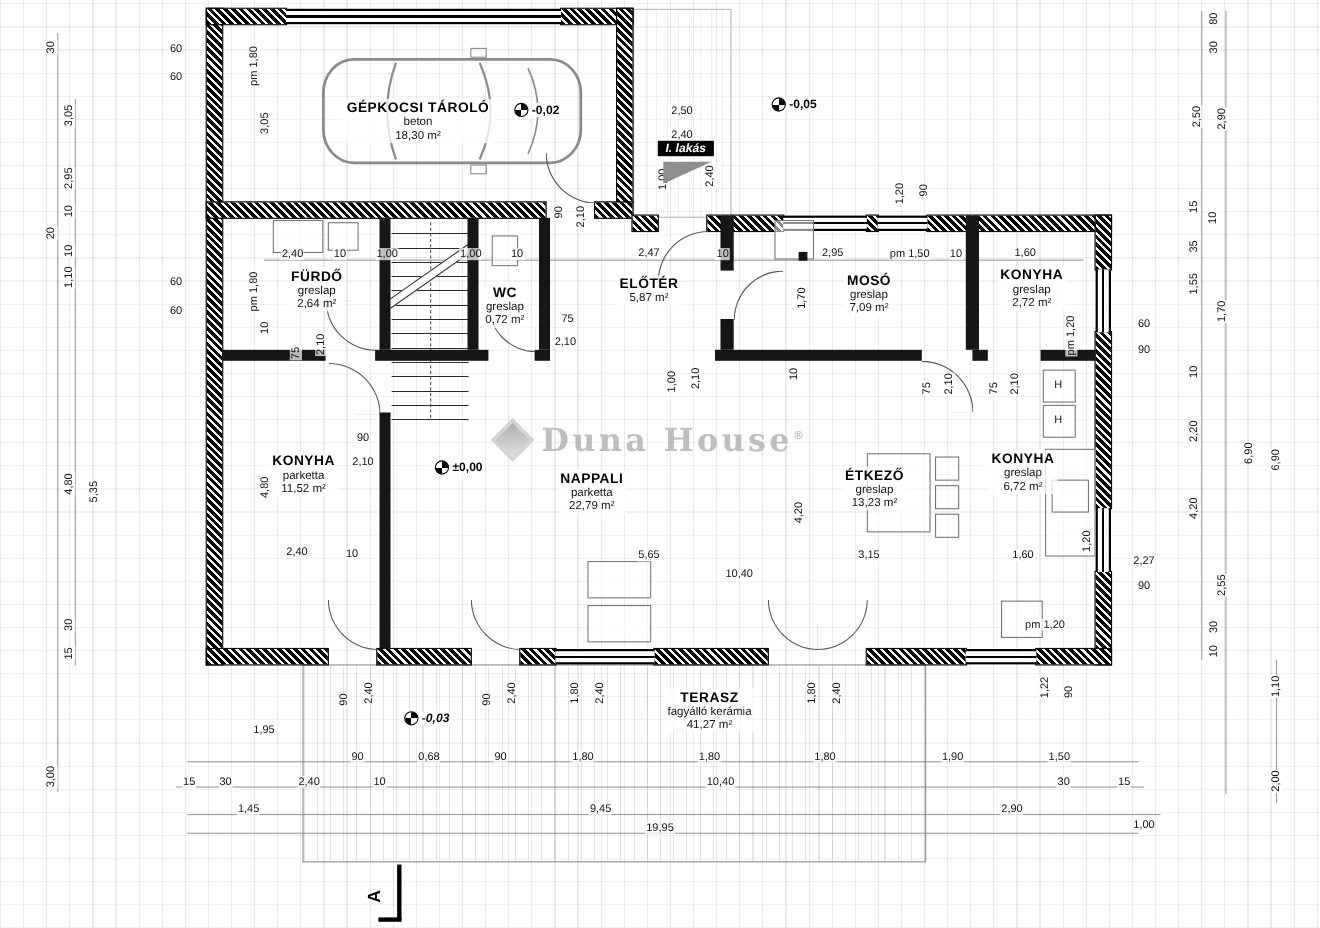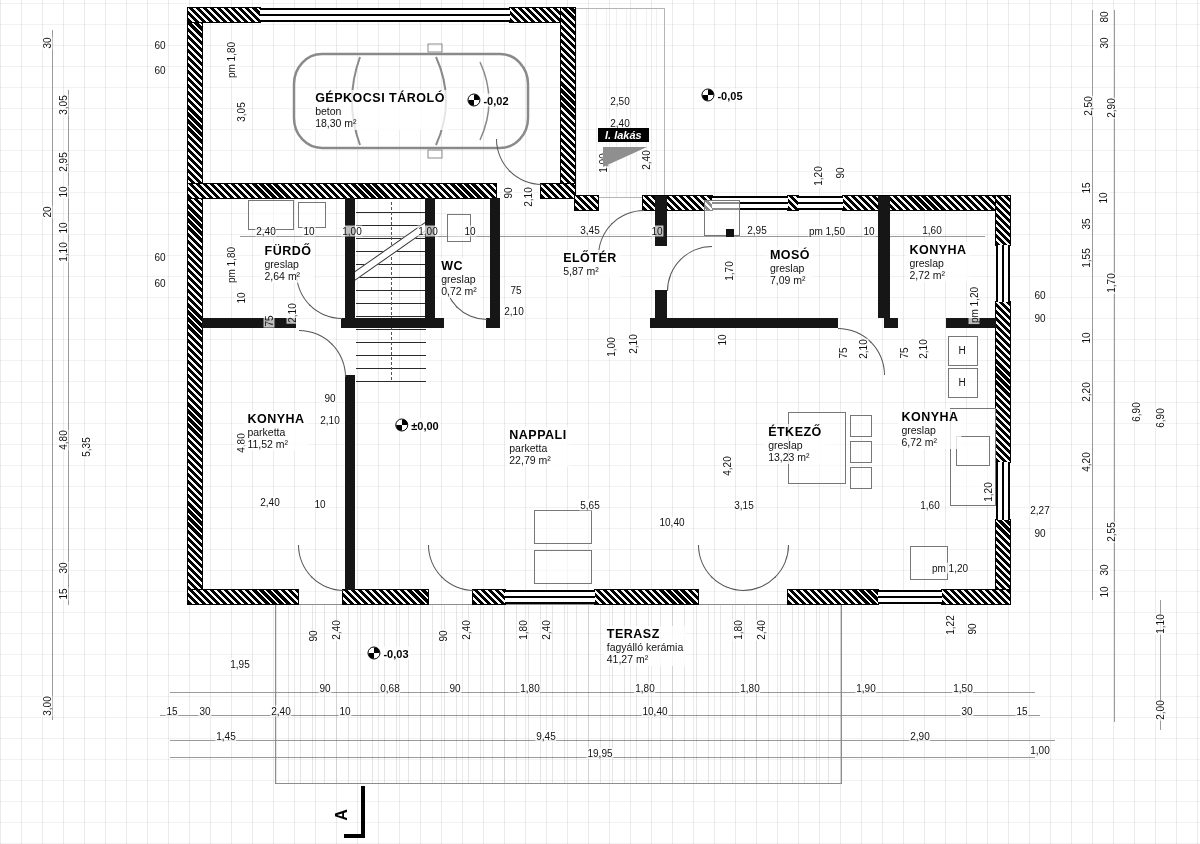--- a/index.html
+++ b/index.html
@@ -28,21 +28,21 @@
   .porch{position:absolute;left:575px;top:8px;width:88px;height:188px;border:1px solid #b5b5b5;
         background:repeating-linear-gradient(90deg,rgba(0,0,0,.06) 0 1px,transparent 1px 10px);}
   .stairs{position:absolute;left:356px;top:200px;width:70px;height:186px;
         background:repeating-linear-gradient(to bottom,transparent 0 12px,#2a2a2a 12px 13px);}
   .stairs::after{content:'';position:absolute;left:50%;top:2px;bottom:6px;border-left:1px dashed #555;}
   .brk{position:absolute;left:344px;top:246px;width:96px;height:6px;border-top:1px solid #333;
        border-bottom:1px solid #333;transform:rotate(-35deg);background:#fff;}
   .dim{position:absolute;transform:translate(-50%,-50%);font-size:10px;color:#111;
        background:rgba(255,255,255,.72);padding:0 1px;white-space:nowrap;line-height:11px;z-index:5;}
   .dim.v{transform:translate(-50%,-50%) rotate(-90deg);}
-  .room{position:absolute;transform:translate(-50%,-50%);z-index:5;
+  .room{position:absolute;transform:translate(-50%,-50%);text-align:center;z-index:5;
         background:rgba(255,255,255,.78);padding:1px 3px;white-space:nowrap;}
   .room .rn{font-weight:bold;font-size:12.5px;letter-spacing:.5px;color:#000;}
   .room .rm,.room .ra{font-size:10.5px;color:#111;line-height:12px;}
   .elev{position:absolute;transform:translate(-50%,-50%);display:flex;align-items:center;gap:3px;
         font-weight:bold;font-size:11px;color:#000;background:rgba(255,255,255,.8);z-index:6;padding:0 2px;}
   .bm{width:11px;height:11px;border-radius:50%;border:1px solid #000;flex:0 0 auto;
       background:conic-gradient(#000 0 25%,#fff 25% 50%,#000 50% 75%,#fff 75%);}
   .wm{position:absolute;left:452px;top:383px;display:flex;align-items:center;gap:12px;z-index:7;opacity:.85;}
   .wm-logo{width:28px;height:28px;transform:rotate(45deg);background:linear-gradient(135deg,#9c9c9c,#e2e2e2);
            box-shadow:inset 0 0 0 3px #cfcfcf;}
@@ -193,21 +193,21 @@
       <div class="dim" style="left: 620px; top: 123px;">2,40</div>
       <div class="dim v" style="left: 603px; top: 163px;">1,00</div>
       <div class="dim v" style="left: 646px; top: 160px;">2,40</div>
       <div class="dim v" style="left: 818px; top: 176px;">1,20</div>
       <div class="dim v" style="left: 840px; top: 173px;">90</div>
       <div class="dim" style="left: 266px; top: 231px;">2,40</div>
       <div class="dim" style="left: 309px; top: 231px;">10</div>
       <div class="dim" style="left: 352px; top: 231px;">1,00</div>
       <div class="dim" style="left: 428px; top: 231px;">1,00</div>
       <div class="dim" style="left: 470px; top: 231px;">10</div>
-      <div class="dim" style="left: 590px; top: 230px;">3,45</div>
+      <div class="dim" style="left: 590px; top: 230px;">2,47</div>
       <div class="dim" style="left: 657px; top: 231px;">10</div>
       <div class="dim" style="left: 757px; top: 230px;">2,95</div>
       <div class="dim" style="left: 827px; top: 231px;">pm 1,50</div>
       <div class="dim" style="left: 869px; top: 231px;">10</div>
       <div class="dim" style="left: 932px; top: 230px;">1,60</div>
       <div class="dim" style="left: 516px; top: 290px;">75</div>
       <div class="dim" style="left: 514px; top: 311px;">2,10</div>
       <div class="dim v" style="left: 729px; top: 271px;">1,70</div>
       <div class="dim v" style="left: 611px; top: 347px;">1,00</div>
       <div class="dim v" style="left: 633px; top: 344px;">2,10</div>
@@ -217,21 +217,21 @@
       <div class="dim v" style="left: 904px; top: 353px;">75</div>
       <div class="dim v" style="left: 923px; top: 349px;">2,10</div>
       <div class="dim" style="left: 330px; top: 398px;">90</div>
       <div class="dim" style="left: 330px; top: 420px;">2,10</div>
       <div class="dim" style="left: 962px; top: 350px;">H</div>
       <div class="dim" style="left: 962px; top: 382px;">H</div>
       <div class="dim" style="left: 270px; top: 502px;">2,40</div>
       <div class="dim" style="left: 320px; top: 504px;">10</div>
       <div class="dim" style="left: 590px; top: 505px;">5,65</div>
       <div class="dim" style="left: 672px; top: 522px;">10,40</div>
-      <div class="dim" style="left: 744px; top: 505px;">3,15</div>
+      <div class="dim" style="left: 790px; top: 505px;">3,15</div>
       <div class="dim v" style="left: 727px; top: 466px;">4,20</div>
       <div class="dim" style="left: 930px; top: 505px;">1,60</div>
       <div class="dim v" style="left: 988px; top: 492px;">1,20</div>
       <div class="dim" style="left: 1040px; top: 510px;">2,27</div>
       <div class="dim" style="left: 1040px; top: 533px;">90</div>
       <div class="dim" style="left: 950px; top: 568px;">pm 1,20</div>
       <div class="dim v" style="left: 950px; top: 625px;">1,22</div>
       <div class="dim v" style="left: 972px; top: 629px;">90</div>
       <div class="dim v" style="left: 1104px; top: 17px;">80</div>
       <div class="dim v" style="left: 1104px; top: 43px;">30</div>
@@ -343,26 +343,30 @@
         <span>-0,02</span>
       </div>
       <div class="elev" style="left: 722px; top: 95px;">
         <span class="bm"></span>
         <span>-0,05</span>
       </div>
       <div class="elev" style="left: 417px; top: 425px;">
         <span class="bm"></span>
         <span>±0,00</span>
       </div>
-      <div class="elev" style="left: 388px; top: 653px;">
+      <div class="elev" style="left: 388px; top: 653px; font-style: italic;">
         <span class="bm"></span>
         <span>-0,03</span>
       </div>
     </div>
 
+  <div class="wm">
+    <span class="wm-logo"></span>
+    <span class="wm-text"><span>Duna House</span><sup class="wm-reg">®</sup></span>
+  </div>
 
   <div class="flag">I. lakás</div>
   <div class="flag-tri"></div>
 
   <div class="sa-line"></div>
   <div class="sa-foot"></div>
   <div class="sa">A</div>
 </div>
 
 </body></html>

